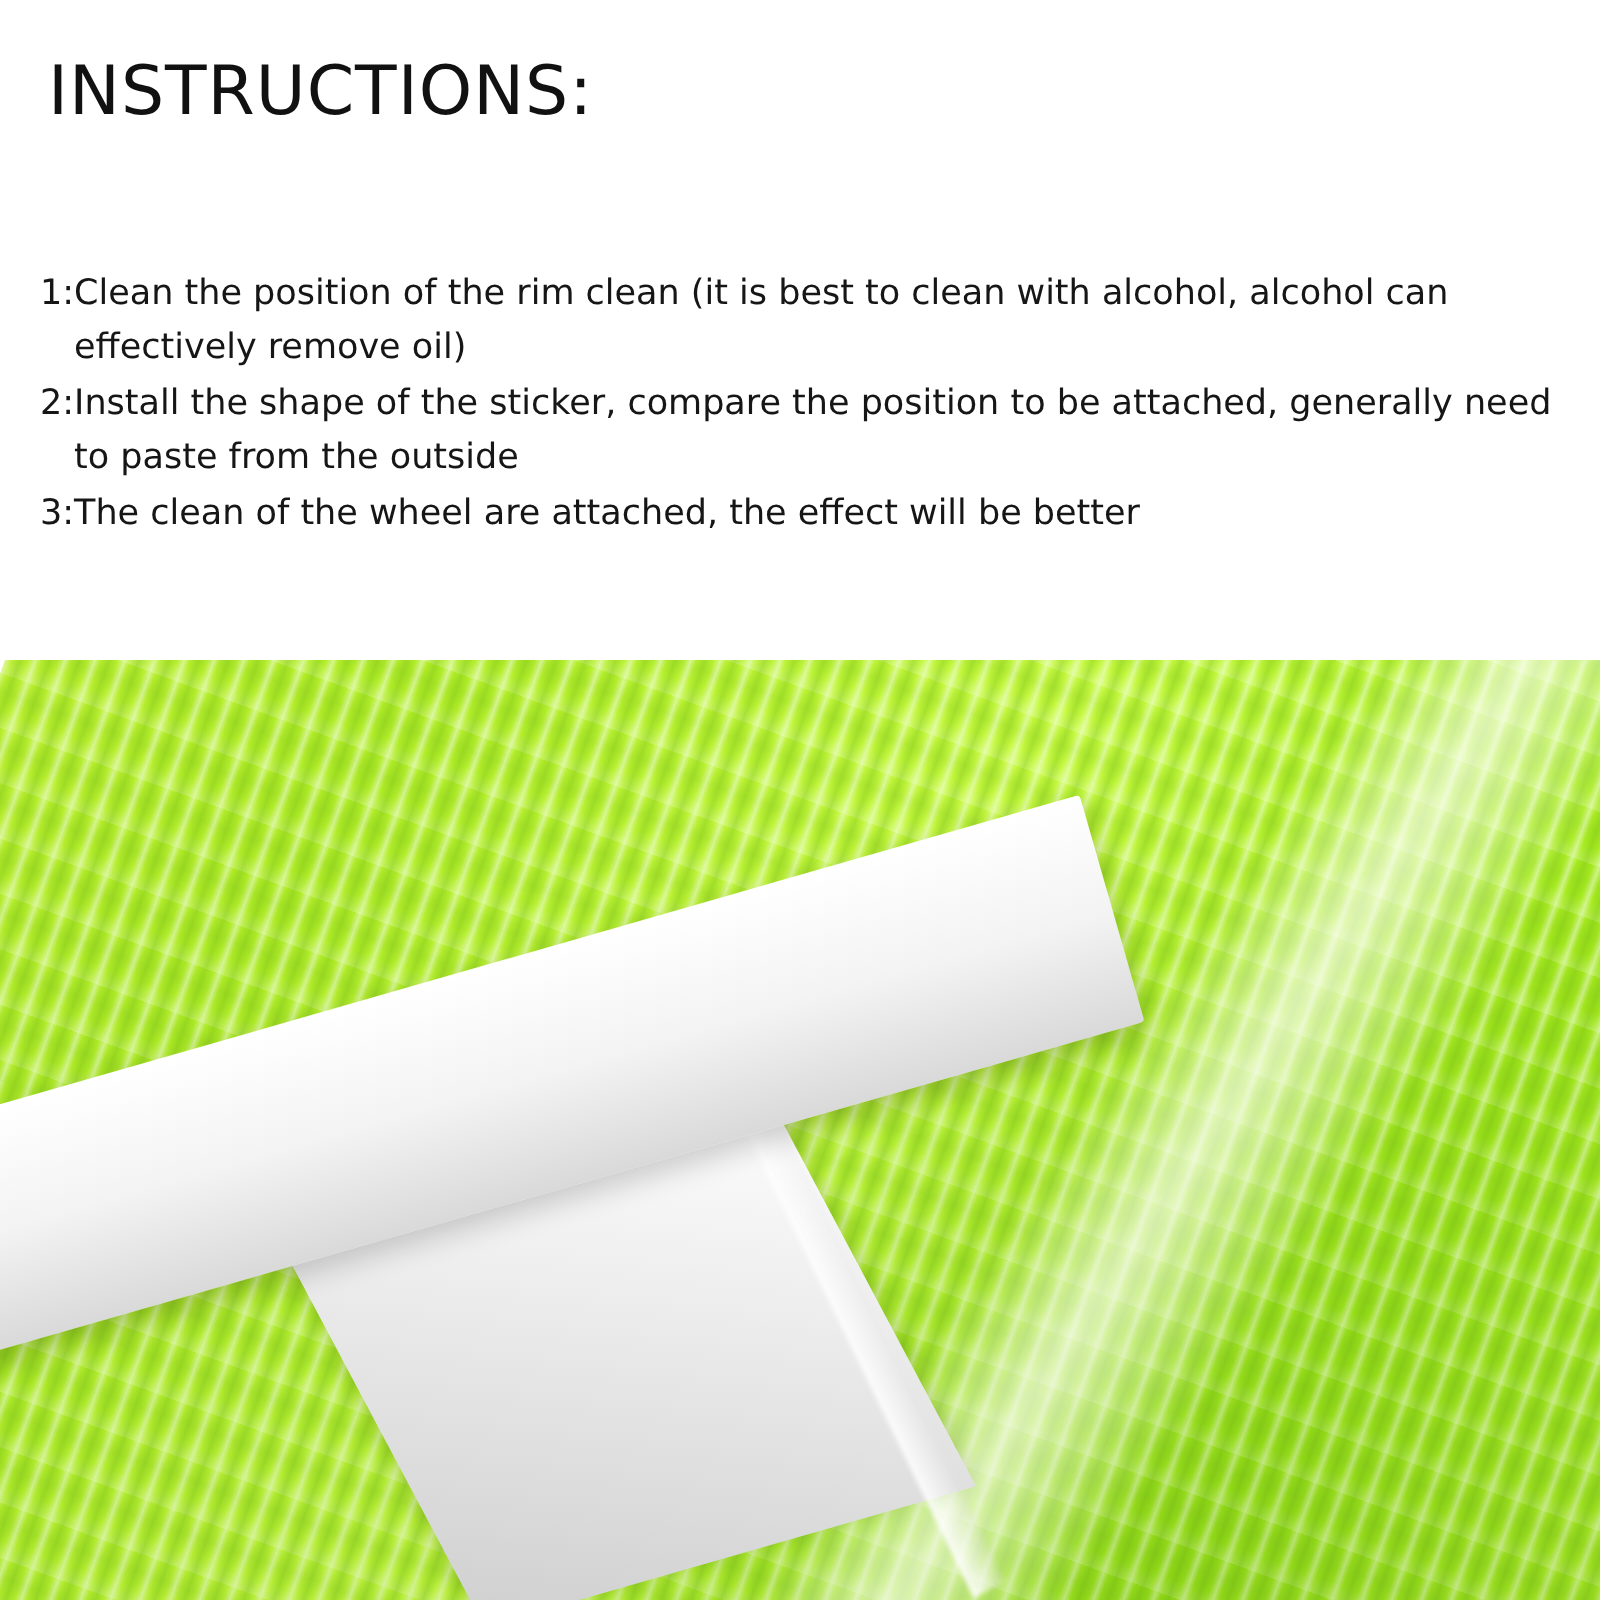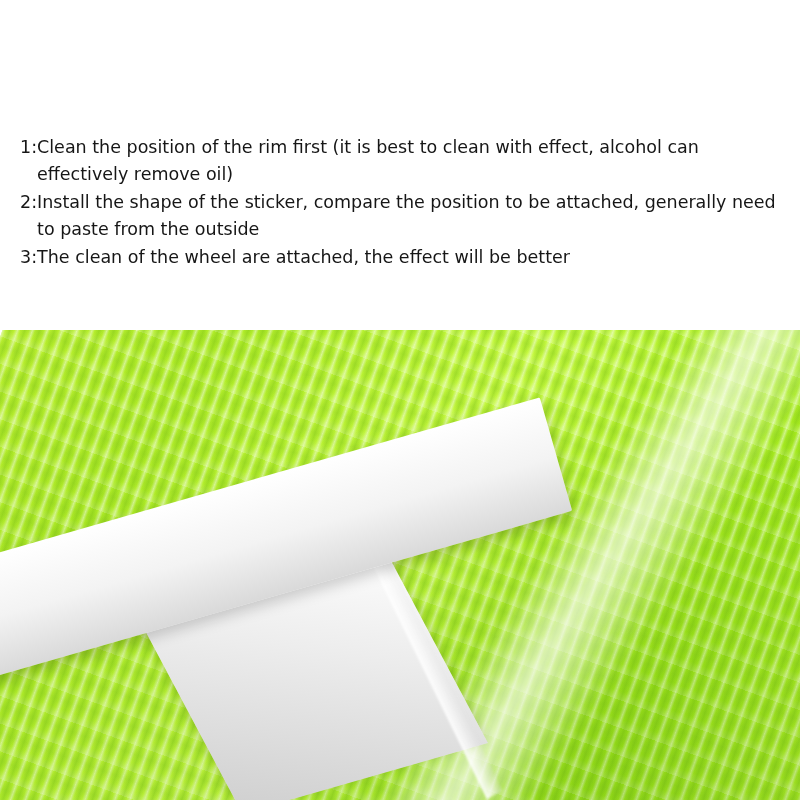--- a/index.html
+++ b/index.html
@@ -146,26 +146,27 @@
     width: 800px;
     height: 40px;
     background: linear-gradient(180deg, rgba(255,255,255,0) 0%, rgba(255,255,255,0.0) 100%);
   }
 </style>
 </head>
 <body>
 
 <div class="page">
 
+  <div class="title">INSTRUCTIONS:</div>
 
   <div class="steps">
 
     <div class="step">
       <span class="step-num">1:</span>
-      <span class="step-text">Clean the position of the rim first (it is best to clean with effect, alcohol can effectively remove oil)</span>
+      <span class="step-text">Clean the position of the rim clean (it is best to clean with alcohol, alcohol can effectively remove oil)</span>
     </div>
 
     <div class="step">
       <span class="step-num">2:</span>
       <span class="step-text">Install the shape of the sticker, compare the position to be attached, generally need to paste from the outside</span>
     </div>
 
     <div class="step">
       <span class="step-num">3:</span>
       <span class="step-text">The clean of the wheel are attached, the effect will be better</span>

